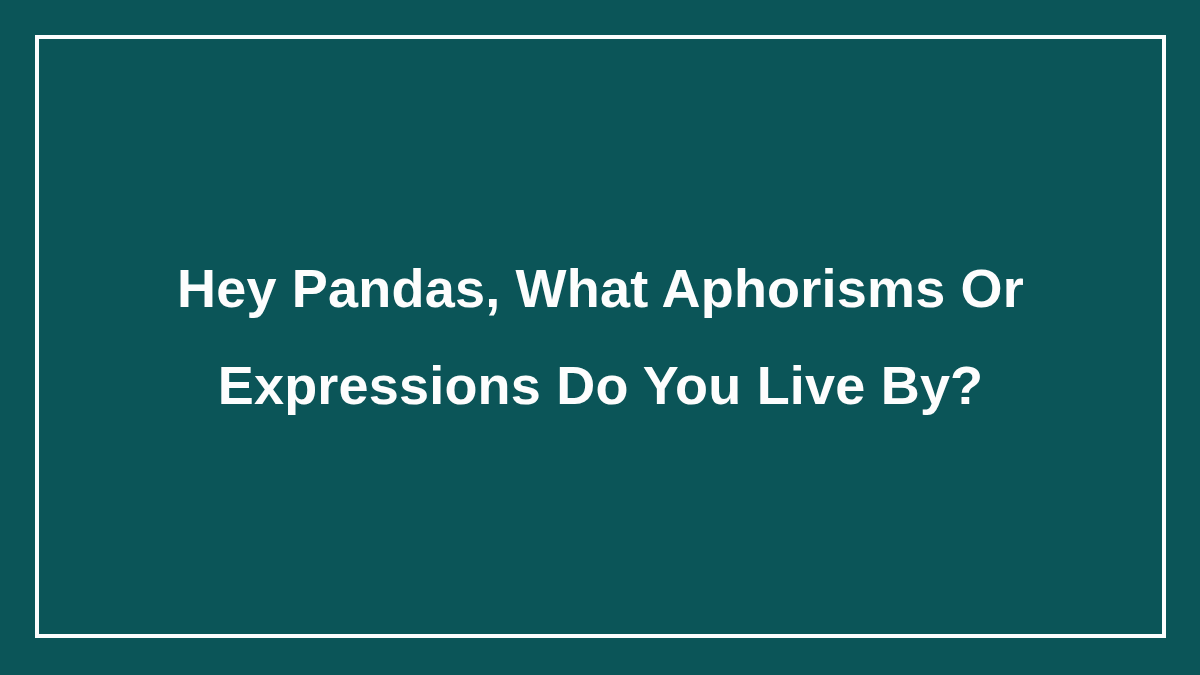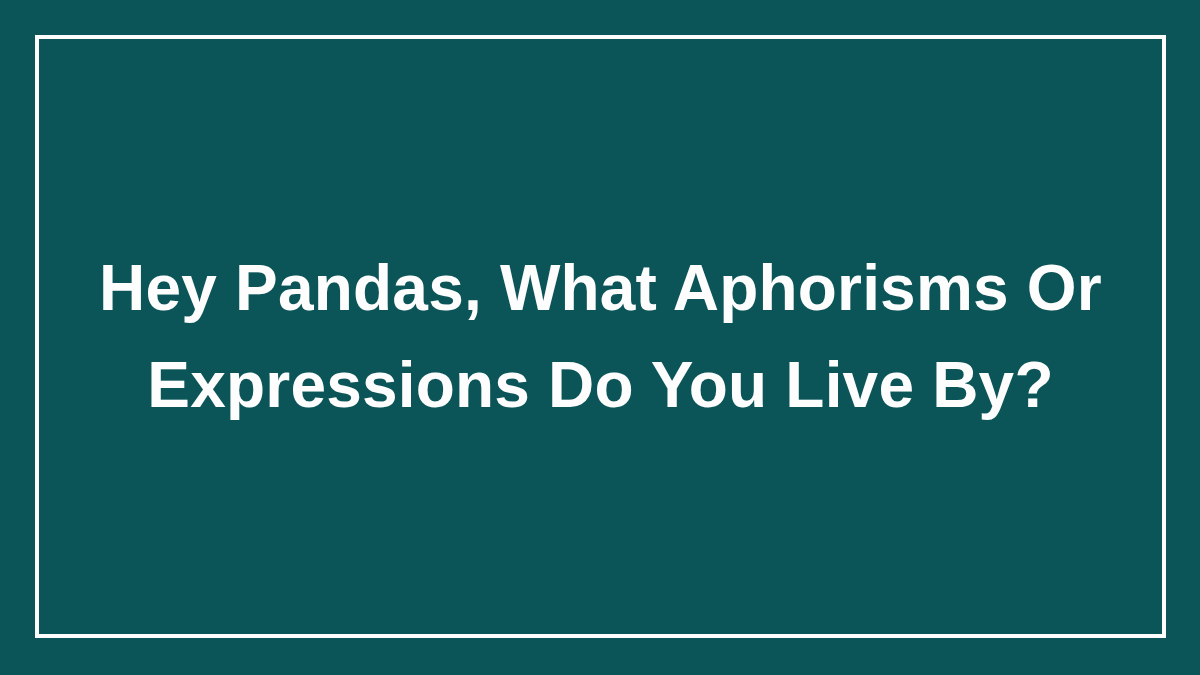--- a/index.html
+++ b/index.html
@@ -49,21 +49,21 @@
     align-items: center;
     justify-content: center;
     padding: 0 34px;
   }
 
   #headline {
     margin: 0;
     color: #fdfdfd;
     font-family: "Liberation Sans", sans-serif;
     font-weight: 700;
-    font-size: 64px;
+    font-size: 54px;
     line-height: 97px;
     letter-spacing: 0.2px;
     text-align: center;
     white-space: pre-line;
     max-width: 1070px;
   }
 </style>
 </head>
 <body>
 

